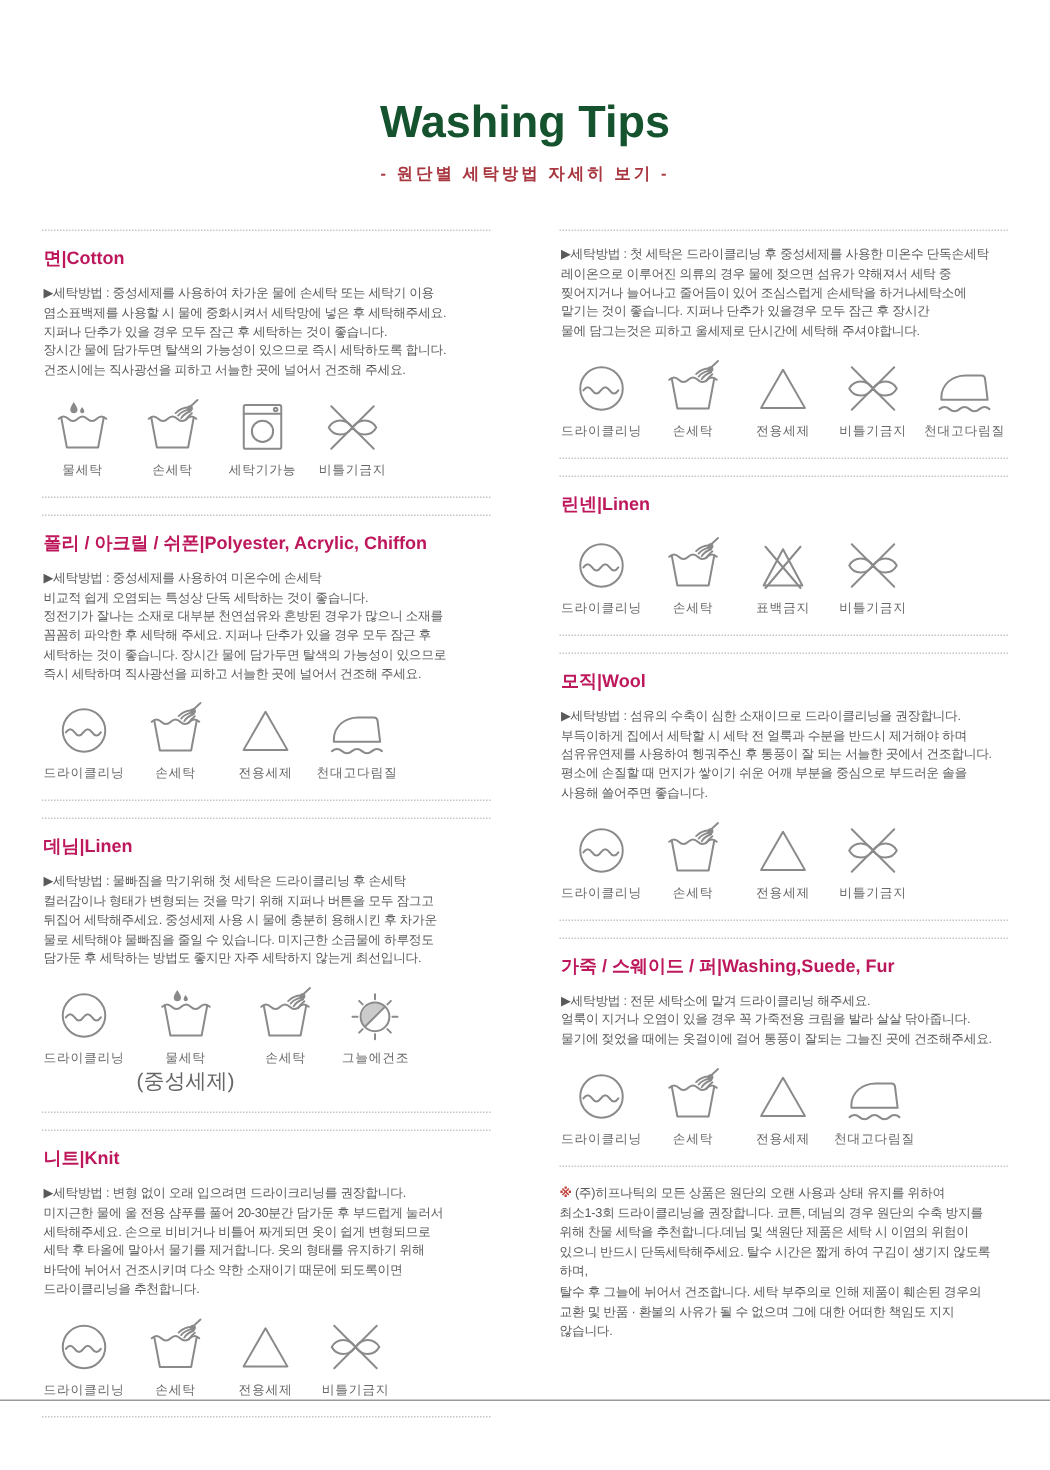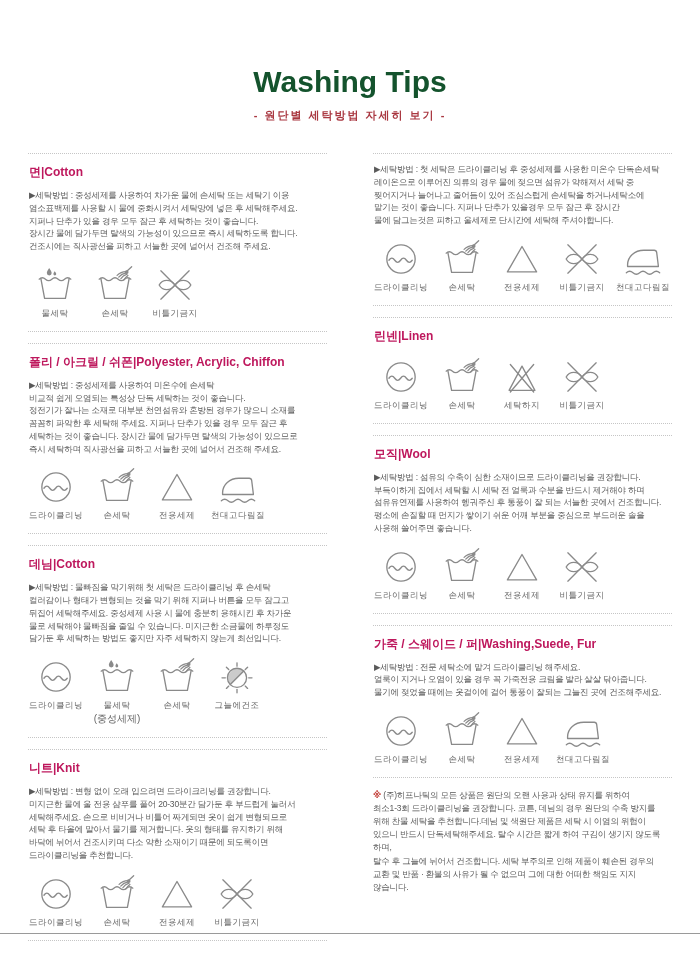--- a/index.html
+++ b/index.html
@@ -25,21 +25,21 @@
   }
   .sec-title { margin:1px 0 8px; font-size:12px; font-weight:bold; color:#be185d; }
   .sec-body {
     margin:0; font-size:8.5px; color:#595959; line-height:1.5;
     white-space:pre-line; letter-spacing:-0.2px; word-break:keep-all; overflow-wrap:anywhere;
   }
   .icons { display:flex; gap:8px; margin-top:12px; align-items:flex-start; }
   .icon-item { text-align:center; min-width:52px; flex:0 0 auto; }
   .icon-svg { display:block; height:40px; }
   .icon-label { display:block; font-size:8.5px; color:#666666; margin-top:3px; white-space:nowrap; letter-spacing:0.5px; }
-  .icon-sub { display:block; font-size:10px; color:#666666; white-space:nowrap; }
+  .icon-sub { display:block; font-size:14px; color:#666666; white-space:nowrap; }
   .notice { margin-top:2px; font-size:8.5px; color:#595959; line-height:1.55; letter-spacing:-0.2px; }
   .notice-mark { color:#c4423c; font-weight:bold; }
   .notice-text { white-space:pre-line; word-break:keep-all; overflow-wrap:anywhere; }
   .bottom-rule {
     position:absolute; left:0; right:0; top:933px;
     border-top:1px solid #9a9a9a; height:0;
   }
 </style>
 </head>
 <body>
@@ -78,20 +78,29 @@
                     <path d="M37.5 9.5 C34 10.2 30.5 12 28.5 14.5"></path>
                     <path d="M38.5 11 C35.5 12 32.5 14 31 16.5"></path>
                     <path d="M39.5 12.5 C37.5 14 35.6 16 34.6 18"></path>
                   </g>
                   <circle cx="38" cy="8.5" r="2.3" fill="#8a8a8a" stroke="none"></circle>
                 </svg></span>
               <span class="icon-label">손세탁</span>
             </div>
             <div class="icon-item">
               <span class="icon-svg"><svg width="40" height="40" viewBox="0 0 48 48" xmlns="http://www.w3.org/2000/svg">
+                  <rect stroke="#8a8a8a" stroke-width="1.6" fill="none" stroke-linecap="round" stroke-linejoin="round" x="9" y="6" width="30" height="35" rx="1.5"></rect>
+                  <line stroke="#8a8a8a" stroke-width="1.6" fill="none" stroke-linecap="round" stroke-linejoin="round" x1="9" y1="13" x2="39" y2="13"></line>
+                  <circle stroke="#8a8a8a" stroke-width="1.6" fill="none" stroke-linecap="round" stroke-linejoin="round" cx="34.5" cy="9.5" r="1.4"></circle>
+                  <circle stroke="#8a8a8a" stroke-width="1.6" fill="none" stroke-linecap="round" stroke-linejoin="round" cx="24" cy="27" r="8.5"></circle>
+                </svg></span>
+              <span class="icon-label">세탁기가능</span>
+            </div>
+            <div class="icon-item">
+              <span class="icon-svg"><svg width="40" height="40" viewBox="0 0 48 48" xmlns="http://www.w3.org/2000/svg">
                   <path stroke="#8a8a8a" stroke-width="1.6" fill="none" stroke-linecap="round" stroke-linejoin="round" d="M5 24 C9 16.5 19 16.5 24 24 C29 31.5 39 31.5 43 24 C39 16.5 29 16.5 24 24 C19 31.5 9 31.5 5 24 Z"></path>
                   <line stroke="#8a8a8a" stroke-width="1.6" fill="none" stroke-linecap="round" stroke-linejoin="round" x1="7" y1="7" x2="41" y2="41"></line>
                   <line stroke="#8a8a8a" stroke-width="1.6" fill="none" stroke-linecap="round" stroke-linejoin="round" x1="41" y1="7" x2="7" y2="41"></line>
                 </svg></span>
               <span class="icon-label">비틀기금지</span>
             </div>
           </div>
         </section>
         <section class="sec">
           <h2 class="sec-title">폴리 / 아크릴 / 쉬폰|Polyester, Acrylic, Chiffon</h2>
@@ -133,21 +142,21 @@
             <div class="icon-item">
               <span class="icon-svg"><svg width="40" height="40" viewBox="0 0 48 48" xmlns="http://www.w3.org/2000/svg">
                   <path stroke="#8a8a8a" stroke-width="1.6" fill="none" stroke-linecap="round" stroke-linejoin="round" d="M5.5 33 L5.5 31 C5.5 21 14 13.5 25 13.5 L37.5 13.5 C39 13.5 40.2 14.6 40.4 16 L42.5 33 Z"></path>
                   <path stroke="#8a8a8a" stroke-width="1.6" fill="none" stroke-linecap="round" stroke-linejoin="round" d="M4 40.5 Q8 37 12 40.5 T20 40.5 T28 40.5 T36 40.5 T44 40.5"></path>
                 </svg></span>
               <span class="icon-label">천대고다림질</span>
             </div>
           </div>
         </section>
         <section class="sec">
-          <h2 class="sec-title">데님|Cotton</h2>
+          <h2 class="sec-title">데님|Linen</h2>
           <p class="sec-body">▶세탁방법 : 물빠짐을 막기위해 첫 세탁은 드라이클리닝 후 손세탁
 컬러감이나 형태가 변형되는 것을 막기 위해 지퍼나 버튼을 모두 잠그고
 뒤집어 세탁해주세요. 중성세제 사용 시 물에 충분히 용해시킨 후 차가운
 물로 세탁해야 물빠짐을 줄일 수 있습니다. 미지근한 소금물에 하루정도
 담가둔 후 세탁하는 방법도 좋지만 자주 세탁하지 않는게 최선입니다.</p>
           <div class="icons">
             <div class="icon-item">
               <span class="icon-svg"><svg width="40" height="40" viewBox="0 0 48 48" xmlns="http://www.w3.org/2000/svg">
                   <circle stroke="#8a8a8a" stroke-width="1.6" fill="none" stroke-linecap="round" stroke-linejoin="round" cx="24" cy="24" r="17"></circle>
                   <path stroke="#8a8a8a" stroke-width="1.6" fill="none" stroke-linecap="round" stroke-linejoin="round" d="M9.5 25.5 Q13 20.5 16.5 25.5 T23.5 25.5 T30.5 25.5 T37.5 25.5"></path>
@@ -325,21 +334,21 @@
                     <circle cx="38" cy="8.5" r="2.3" fill="#8a8a8a" stroke="none"></circle>
                   </svg></span>
                 <span class="icon-label">손세탁</span>
               </div>
               <div class="icon-item">
                 <span class="icon-svg"><svg width="40" height="40" viewBox="0 0 48 48" xmlns="http://www.w3.org/2000/svg">
                     <path stroke="#8a8a8a" stroke-width="1.6" fill="none" stroke-linecap="round" stroke-linejoin="round" d="M24 11 L39.5 40 L8.5 40 Z"></path>
                     <line stroke="#8a8a8a" stroke-width="1.6" fill="none" stroke-linecap="round" stroke-linejoin="round" x1="10" y1="9" x2="38" y2="42"></line>
                     <line stroke="#8a8a8a" stroke-width="1.6" fill="none" stroke-linecap="round" stroke-linejoin="round" x1="38" y1="9" x2="10" y2="42"></line>
                   </svg></span>
-                <span class="icon-label">세탁하지</span>
+                <span class="icon-label">표백금지</span>
               </div>
               <div class="icon-item">
                 <span class="icon-svg"><svg width="40" height="40" viewBox="0 0 48 48" xmlns="http://www.w3.org/2000/svg">
                     <path stroke="#8a8a8a" stroke-width="1.6" fill="none" stroke-linecap="round" stroke-linejoin="round" d="M5 24 C9 16.5 19 16.5 24 24 C29 31.5 39 31.5 43 24 C39 16.5 29 16.5 24 24 C19 31.5 9 31.5 5 24 Z"></path>
                     <line stroke="#8a8a8a" stroke-width="1.6" fill="none" stroke-linecap="round" stroke-linejoin="round" x1="7" y1="7" x2="41" y2="41"></line>
                     <line stroke="#8a8a8a" stroke-width="1.6" fill="none" stroke-linecap="round" stroke-linejoin="round" x1="41" y1="7" x2="7" y2="41"></line>
                   </svg></span>
                 <span class="icon-label">비틀기금지</span>
               </div>
             </div>

